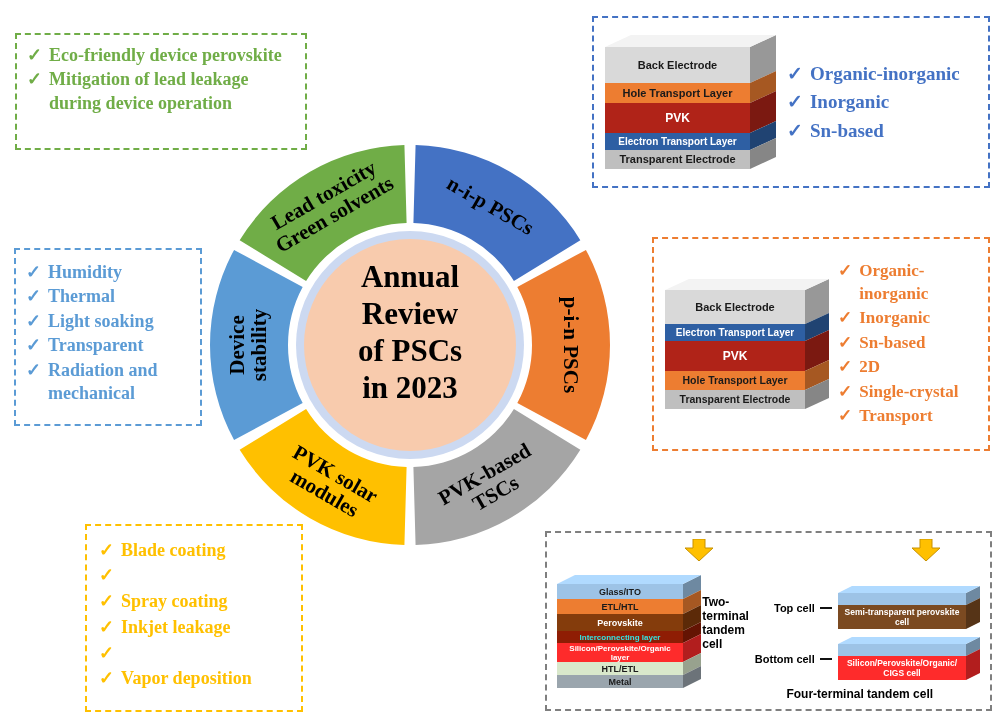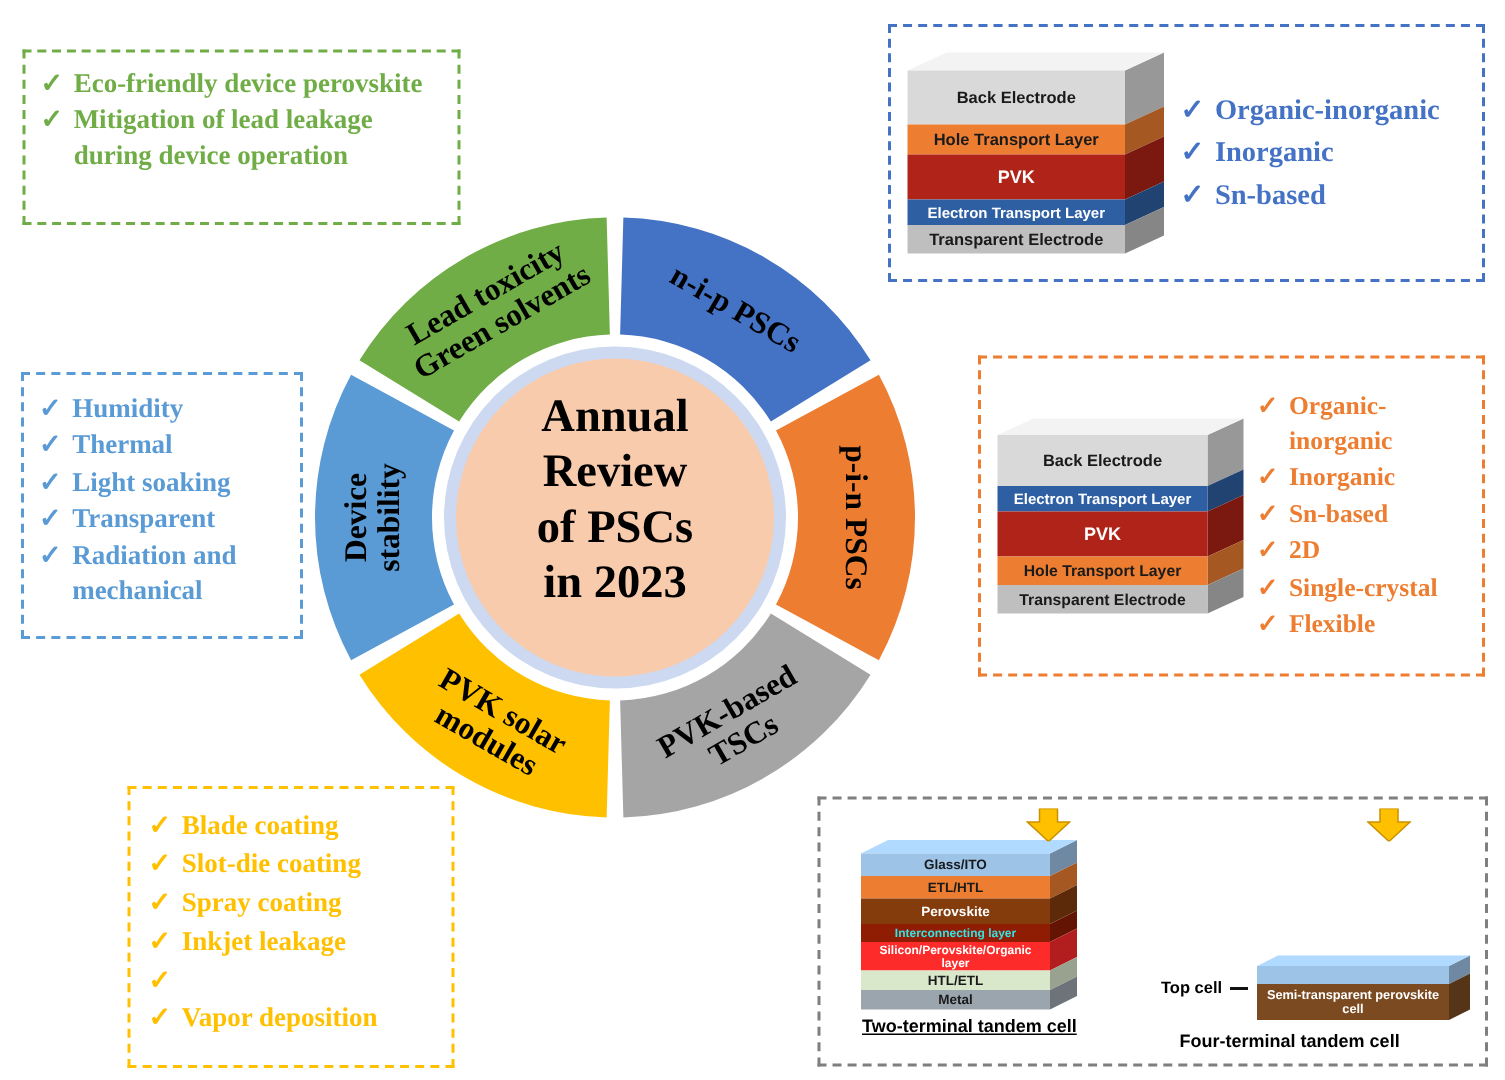--- a/index.html
+++ b/index.html
@@ -23,21 +23,21 @@
 
   .nip{left:592px;top:16px;width:398px;height:172px;display:flex;align-items:center;gap:10px;padding:10px;}
   .nip-checks{font-size:19px;line-height:1.35;}
   .nip-checks .check-row{margin:3px 0;}
 
   .pin{left:652px;top:237px;width:338px;height:214px;display:flex;align-items:center;gap:8px;padding:10px;}
   .pin-checks{font-size:17px;line-height:1.3;flex:1;}
   .pin-checks .check-row{margin:2.5px 0;}
 
   .tandem{left:545px;top:531px;width:447px;height:180px;display:flex;justify-content:space-around;padding:6px 8px;}
-  .tcol{position:relative;width:180px;display:flex;flex-direction:column;align-items:center;text-decoration:underline;}
+  .tcol{position:relative;width:180px;display:flex;flex-direction:row;align-items:center;}
   .tcol .arrow{position:absolute;top:0;right:22px;}
   .tcol .stack-wrap{margin-top:20px;}
   .caption{margin-top:3px;font-family:"Liberation Sans",sans-serif;font-weight:700;font-size:12px;color:#000;}
   .fcol{position:relative;width:242px;display:flex;flex-direction:column;justify-content:flex-end;gap:6px;padding-bottom:2px;}
   .fcol .arrow{position:absolute;top:0;right:40px;}
   .frow{display:flex;align-items:center;justify-content:flex-end;gap:5px;text-align:center;}
   .flabel{font-family:"Liberation Sans",sans-serif;font-weight:700;font-size:11px;color:#000;white-space:nowrap;}
   .leader{width:12px;height:2px;background:#111;display:inline-block;}
   .fcol .caption{align-self:center;margin-top:0;}
   .stack-wrap{line-height:0;}
@@ -118,21 +118,20 @@
       </div>
     </div>
 
   <div class="box mod" style="border-color: rgb(255, 192, 0); color: rgb(255, 192, 0);">
       <div class="check-row">
         <span class="check-icon">✓</span>
         <span>Blade coating</span>
       </div>
       <div class="check-row">
         <span class="check-icon">✓</span>
-        <span>Slot-die coating</span>
       </div>
       <div class="check-row">
         <span class="check-icon">✓</span>
         <span>Spray coating</span>
       </div>
       <div class="check-row">
         <span class="check-icon">✓</span>
         <span>Inkjet leakage</span>
       </div>
       <div class="check-row">
@@ -214,21 +213,21 @@
         <div class="check-row">
           <span class="check-icon">✓</span>
           <span>2D</span>
         </div>
         <div class="check-row">
           <span class="check-icon">✓</span>
           <span>Single-crystal</span>
         </div>
         <div class="check-row">
           <span class="check-icon">✓</span>
-          <span>Flexible</span>
+          <span>Transport</span>
         </div>
       </div>
   </div>
 
   <div class="box tandem" style="border-color: rgb(127, 127, 127);">
     <div class="tcol">
       <svg class="arrow" width="30" height="22" viewBox="0 0 30 22">
         <path d="M9,0 h12 v9 h8 L15,22 L1,9 h8 z" stroke="#c79100" stroke-width="1" fill="#ffc000"></path>
       </svg>
       <div class="stack-wrap"><svg width="146" height="115">
@@ -268,17 +267,30 @@
         <div class="stack-wrap"><svg width="144" height="45">
               <polygon points="129,8 143,1 143,13 129,20" fill="rgb(110,137,161)"></polygon>
               <polygon points="1,8 15,1 143,1 129,8" fill="rgb(176,218,255)"></polygon>
               <rect x="1" y="8" width="128" height="12" fill="#9dc3e6"></rect>
               <polygon points="129,20 143,13 143,37 129,44" fill="rgb(86,52,23)"></polygon>
               <rect x="1" y="20" width="128" height="24" fill="#7b4a21"></rect>
               <text x="65" y="30.299999999999997" text-anchor="middle" fill="#ffffff" font-size="8.5" font-weight="700" font-family="&quot;Liberation Sans&quot;,sans-serif">Semi-transparent perovskite</text>
               <text x="65" y="39.65" text-anchor="middle" fill="#ffffff" font-size="8.5" font-weight="700" font-family="&quot;Liberation Sans&quot;,sans-serif">cell</text>
             </svg></div>
       </div>
+      <div class="frow">
+        <span class="flabel">Bottom cell</span>
+        <span class="leader"></span>
+        <div class="stack-wrap"><svg width="144" height="45">
+              <polygon points="129,8 143,1 143,13 129,20" fill="rgb(110,137,161)"></polygon>
+              <polygon points="1,8 15,1 143,1 129,8" fill="rgb(176,218,255)"></polygon>
+              <rect x="1" y="8" width="128" height="12" fill="#9dc3e6"></rect>
+              <polygon points="129,20 143,13 143,37 129,44" fill="rgb(178,30,30)"></polygon>
+              <rect x="1" y="20" width="128" height="24" fill="#fe2b2b"></rect>
+              <text x="65" y="30.299999999999997" text-anchor="middle" fill="#ffffff" font-size="8.5" font-weight="700" font-family="&quot;Liberation Sans&quot;,sans-serif">Silicon/Perovskite/Organic/</text>
+              <text x="65" y="39.65" text-anchor="middle" fill="#ffffff" font-size="8.5" font-weight="700" font-family="&quot;Liberation Sans&quot;,sans-serif">CIGS cell</text>
+            </svg></div>
+      </div>
       <div class="caption">Four-terminal tandem cell</div>
     </div>
   </div>
 
 </div>
 
 </body></html>

